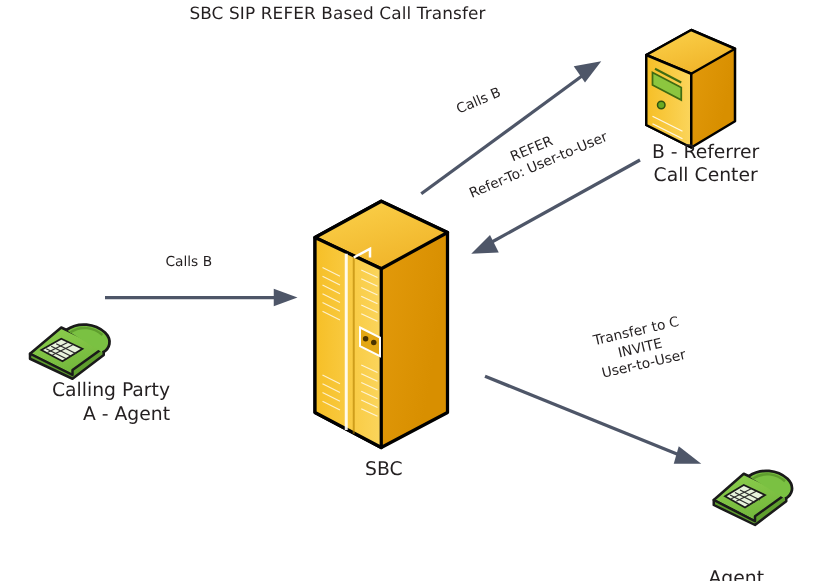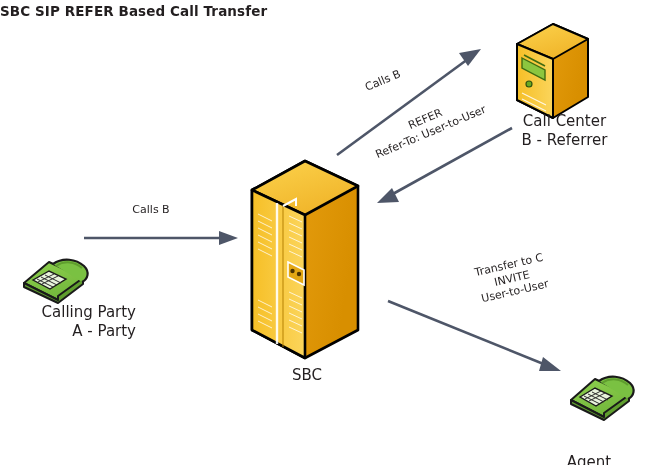--- a/index.html
+++ b/index.html
@@ -22,25 +22,24 @@
     left: 0;
     top: 0;
     width: 651px;
     height: 465px;
   }
   .diagram-title {
     position: absolute;
     left: 0;
     top: 3px;
     width: 540px;
-    text-align: left;
+    text-align: center;
     font-size: 13.5px;
     color: #231f20;
     letter-spacing: 0.1px;
-    font-weight: bold;
   }
   .node-caption {
     position: absolute;
     text-align: center;
     font-size: 15px;
     line-height: 19px;
     color: #231f20;
     white-space: nowrap;
   }
   .caption-calling {
@@ -197,30 +196,30 @@
       <path d="M585,399 L601,391 M589,401 L605,393" stroke="#2d2d2d" stroke-width="1" fill="none"></path>
       <path d="M599,381 C609,374 622,376 630,383 C636,389 634,396 628,399" stroke="#1a1a1a" stroke-width="2.2" fill="#7ac142" stroke-linejoin="round"></path>
       <path d="M602,383 C611,377 621,379 628,385" stroke="#5f9e2e" stroke-width="2" fill="none"></path>
     </g>
   </svg>
 
   <div class="diagram-title">SBC SIP REFER Based Call Transfer</div>
 
   <div class="node-caption caption-calling">
     <div>Calling Party</div>
-    <div>A - Party</div>
+    <div>A - Agent</div>
   </div>
 
   <div class="node-caption caption-sbc">
     <div>SBC</div>
   </div>
 
   <div class="node-caption caption-callcenter">
+    <div>B - Referrer</div>
     <div>Call Center</div>
-    <div>B - Referrer</div>
   </div>
 
   <div class="node-caption caption-agent">
     <div>Agent</div>
   </div>
 
   <div class="edge-label label-calls-b-left">Calls B</div>
 
   <div class="edge-label label-calls-b-up">Calls B</div>
 

